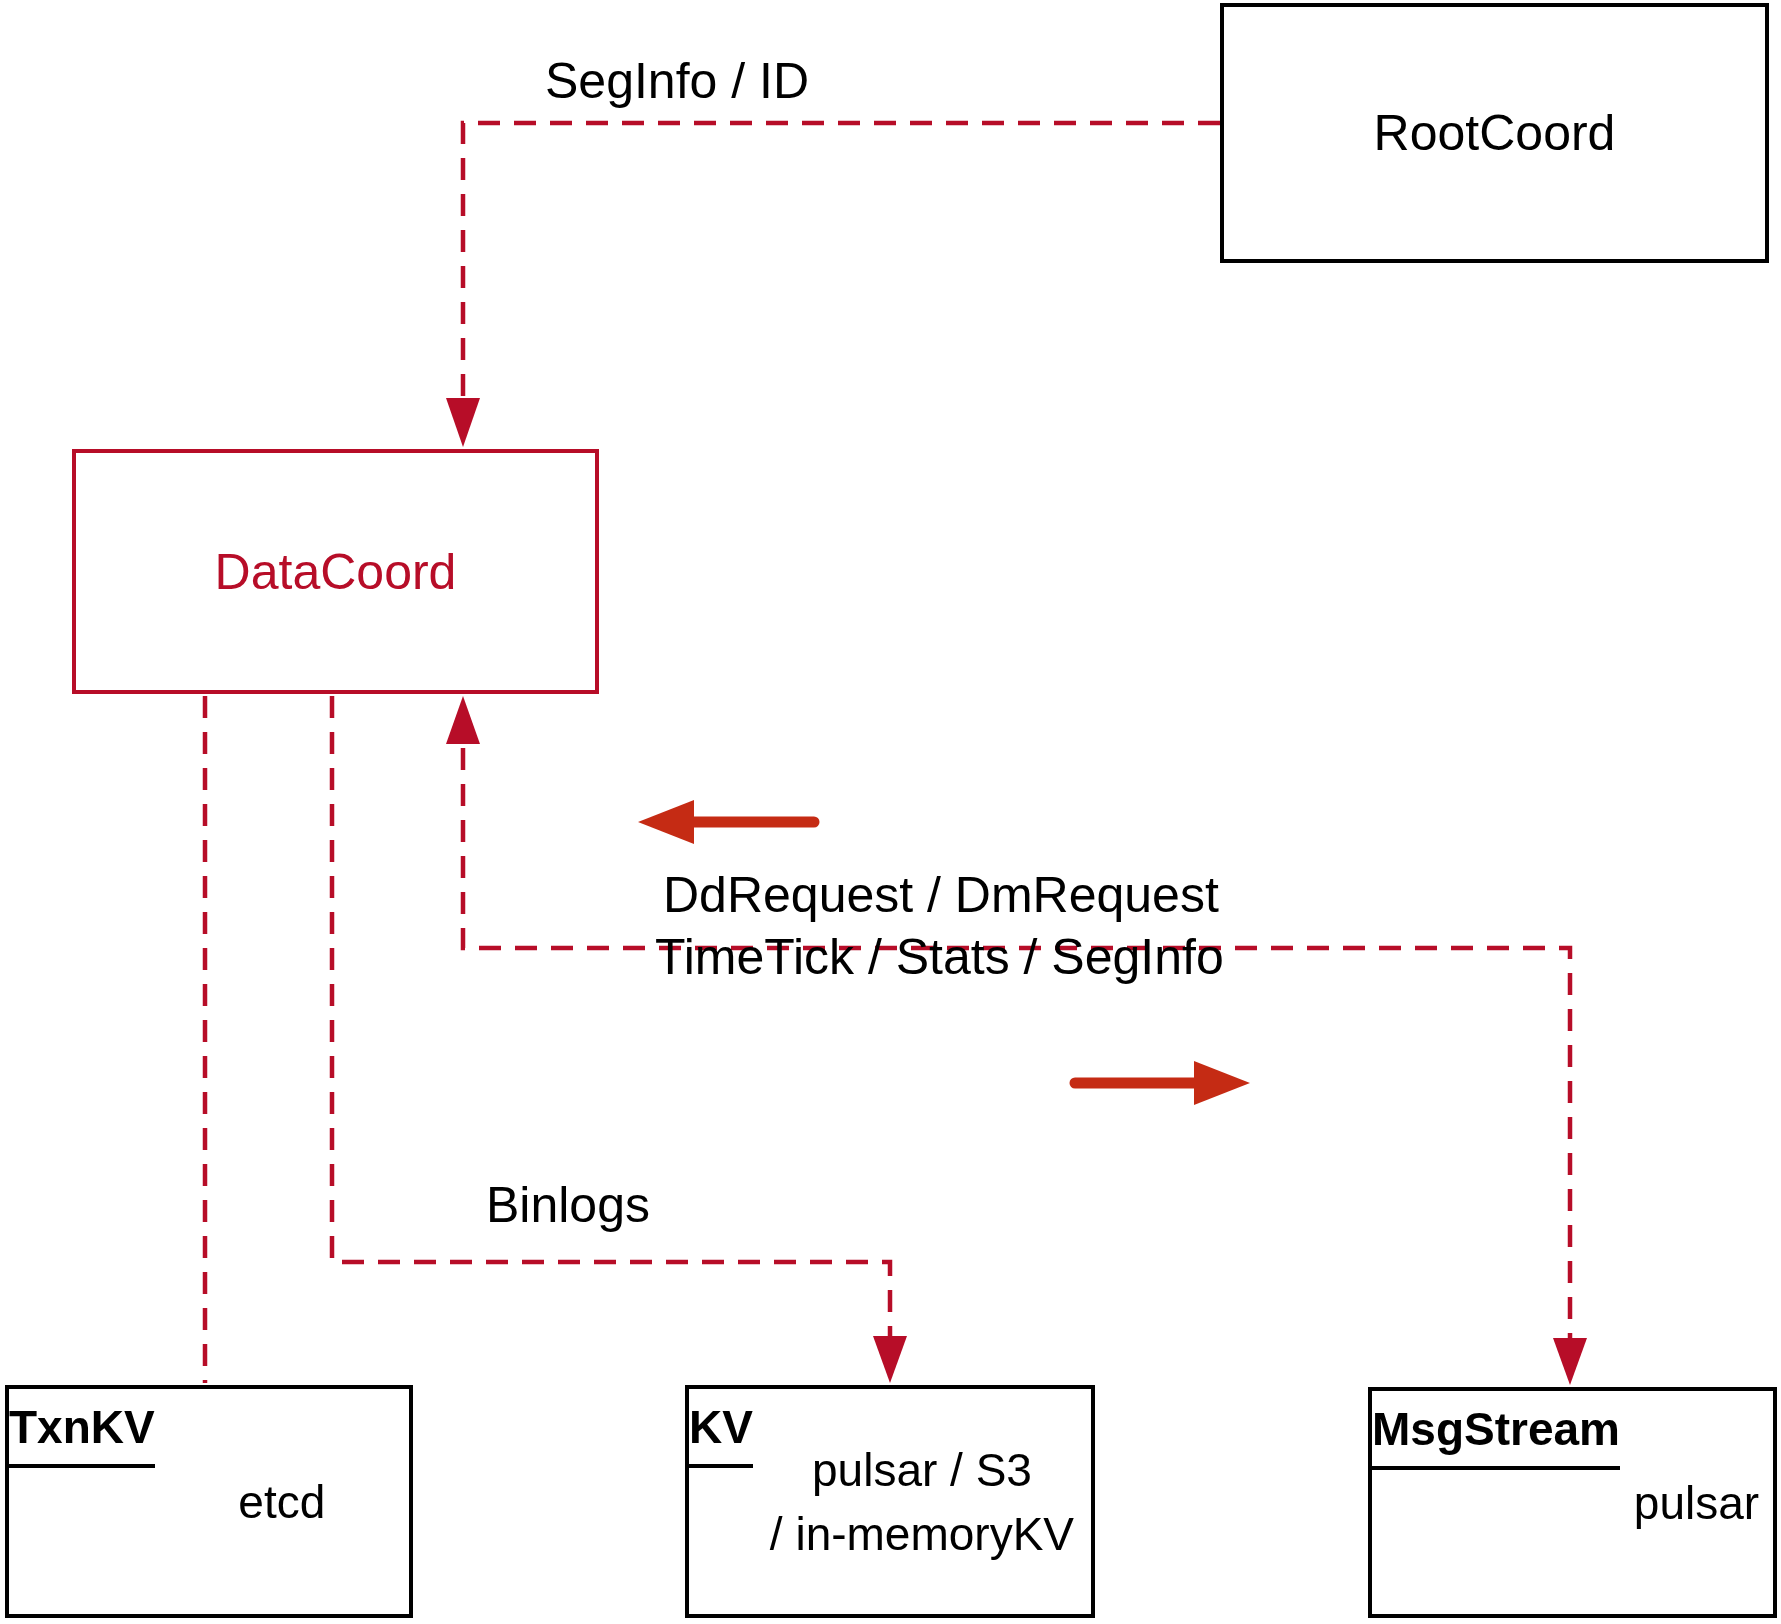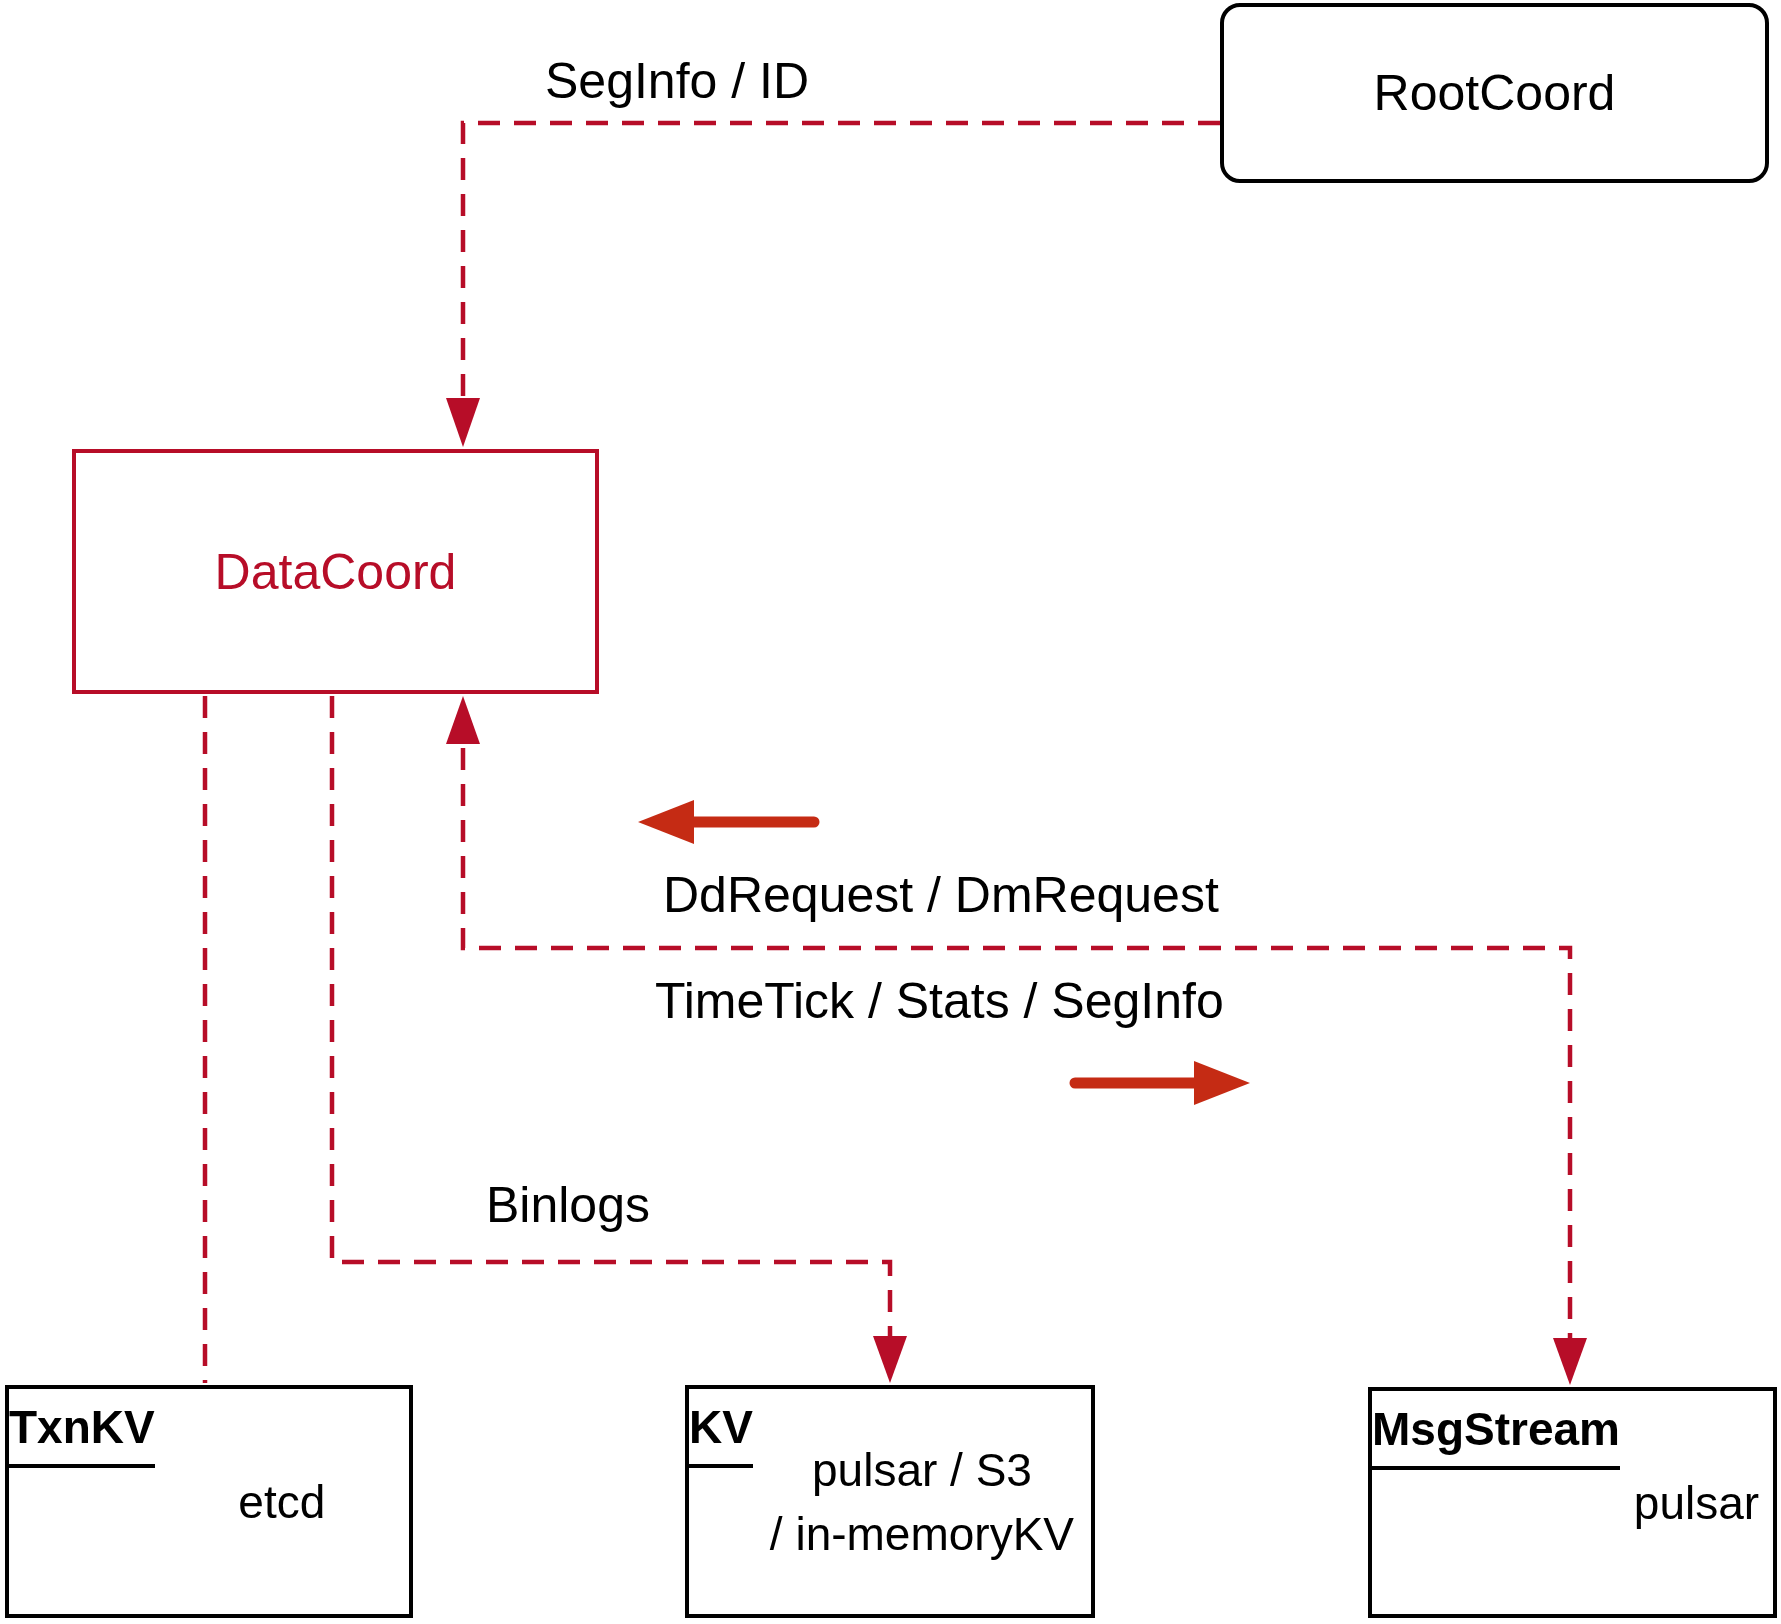--- a/index.html
+++ b/index.html
@@ -105,21 +105,21 @@
     <path class="dash" d="M463 748 L463 948 L1570 948 L1570 1338"></path>
     <polygon class="dash-head" points="1553,1338 1587,1338 1570,1385"></polygon>
 
     <line class="solid-shaft" x1="692" y1="822" x2="814" y2="822"></line>
     <polygon class="solid-head" points="638,822 694,800 694,844"></polygon>
 
     <line class="solid-shaft" x1="1075" y1="1083" x2="1198" y2="1083"></line>
     <polygon class="solid-head" points="1250,1083 1194,1061 1194,1105"></polygon>
   </svg>
 
-  <div class="box box-black" style="left:1220px; top:3px; width:549px; height:180px;border-radius:20px;">
+  <div class="box box-black" style="left:1220px; top:3px; width:549px; height:260px;">
     <span>RootCoord</span>
   </div>
 
   <div class="box box-red" style="left:72px; top:449px; width:527px; height:245px;">
     <span>DataCoord</span>
   </div>
 
   <div class="tbox" style="left:5px; top:1385px; width:408px; height:233px;">
     <div class="hdr">TxnKV</div>
     <div class="bdy">
@@ -139,17 +139,17 @@
     <div class="hdr">MsgStream</div>
     <div class="bdy">
       <div>pulsar</div>
     </div>
   </div>
 
   <div class="elabel" style="left:545px; top:52px;">SegInfo / ID</div>
 
   <div class="elabel" style="left:663px; top:866px;">DdRequest / DmRequest</div>
 
-  <div class="elabel" style="left:655px; top:972px;">TimeTick / Stats / SegInfo</div>
+  <div class="elabel" style="left:655px; top:928px;">TimeTick / Stats / SegInfo</div>
 
   <div class="elabel" style="left:486px; top:1176px;">Binlogs</div>
 
 </div>
 
 </body></html>

